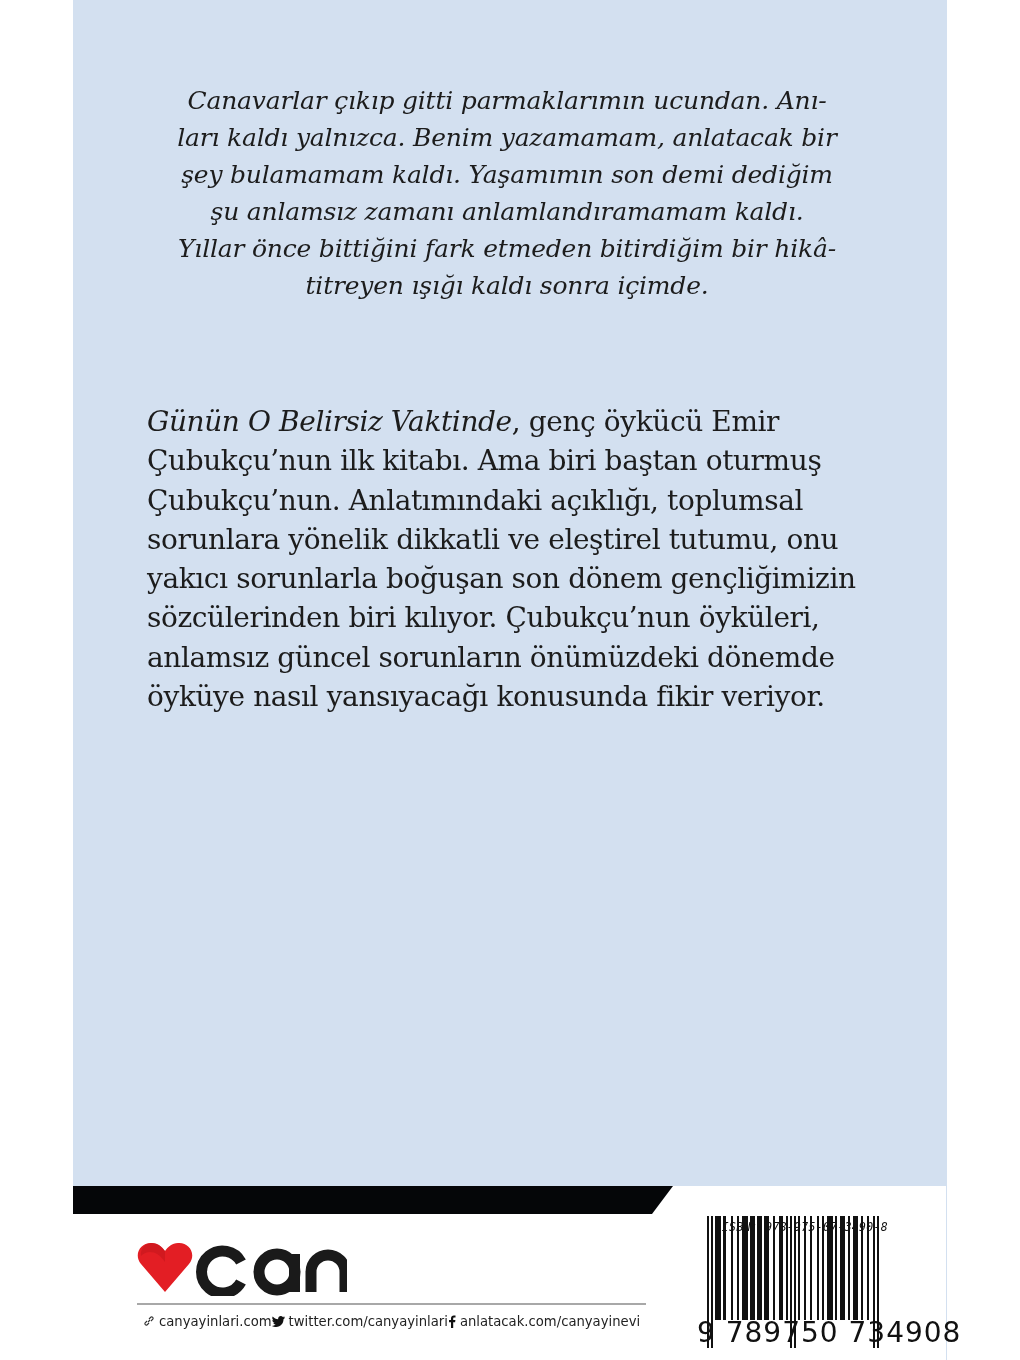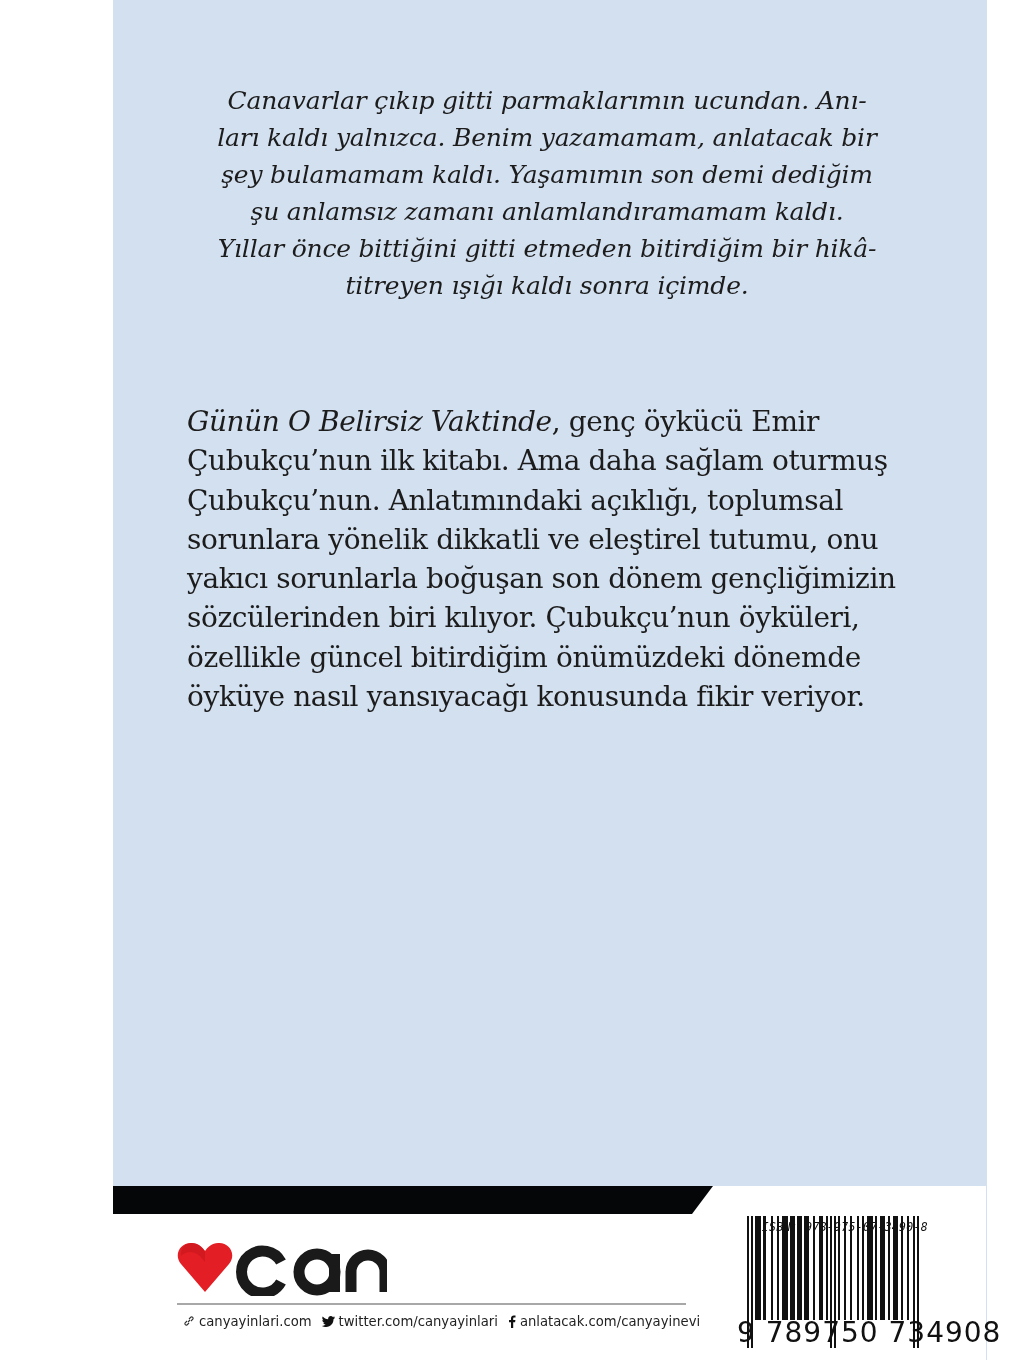--- a/index.html
+++ b/index.html
@@ -4,21 +4,20 @@
   <style>
     html, body { margin: 0; padding: 0; }
     body {
       width: 1020px; height: 1360px; position: relative; overflow: hidden;
       background: #ffffff;
       font-family: "DejaVu Serif", serif;
     }
     .cover {
       position: absolute; left: 73px; top: 0; width: 874px; height: 1038px;
       background: #a16207;
-      margin-left: 40px;
     }
     .blue-panel {
       position: absolute; left: 0; top: 0; width: 874px; height: 1186px;
       background: #d3e0f0;
     }
     .right-edge-line {
       position: absolute; left: 873px; top: 1186px; width: 1px; height: 174px;
       background: #d3e0f0;
     }
     .blurb {
@@ -42,21 +41,21 @@
     .logo {
       position: absolute; left: 64px; top: 1240px; height: 56px; width: 210px;
     }
     .divider {
       position: absolute; left: 64px; top: 1303px; width: 509px; height: 2px;
       background: #a8a8a8;
     }
     .links {
       position: absolute; left: 70px; top: 1311px; height: 20px;
       font-family: "DejaVu Sans", sans-serif; font-size: 13.2px; color: #222;
-      display: flex; align-items: center; gap: 10px; white-space: nowrap;
+      display: flex; align-items: center; white-space: nowrap;
     }
     .link { display: flex; align-items: center; gap: 4px; }
     .link svg { display: block; }
     .isbn-label {
       position: absolute; left: 635px; top: 1220px; width: 180px;
       font-family: "DejaVu Sans Mono", monospace; font-size: 11.5px; color: #111;
       letter-spacing: 0.3px; text-align: right; font-style: italic;
     }
     .barcode {
       position: absolute; left: 634px; top: 1216px; width: 172px; height: 132px;
@@ -73,32 +72,32 @@
 
 <div class="cover">
   <div class="blue-panel"></div>
   <div class="right-edge-line"></div>
 
   <div class="blurb">
     <span class="line">Canavarlar çıkıp gitti parmaklarımın ucundan. Anı-</span>
     <span class="line">ları kaldı yalnızca. Benim yazamamam, anlatacak bir</span>
     <span class="line">şey bulamamam kaldı. Yaşamımın son demi dediğim</span>
     <span class="line">şu anlamsız zamanı anlamlandıramamam kaldı.</span>
-    <span class="line">Yıllar önce bittiğini gitti etmeden bitirdiğim bir hikâ-</span>
+    <span class="line">Yıllar önce bittiğini fark etmeden bitirdiğim bir hikâ-</span>
     <span class="line">titreyen ışığı kaldı sonra içimde.</span>
   </div>
 
   <div class="desc">
     <span class="line"><span class="title">Günün O Belirsiz Vaktinde</span><span>, genç öykücü Emir</span></span>
-    <span class="line">Çubukçu’nun ilk kitabı. Ama daha sağlam oturmuş</span>
+    <span class="line">Çubukçu’nun ilk kitabı. Ama biri baştan oturmuş</span>
     <span class="line">Çubukçu’nun. Anlatımındaki açıklığı, toplumsal</span>
     <span class="line">sorunlara yönelik dikkatli ve eleştirel tutumu, onu</span>
     <span class="line">yakıcı sorunlarla boğuşan son dönem gençliğimizin</span>
     <span class="line">sözcülerinden biri kılıyor. Çubukçu’nun öyküleri,</span>
-    <span class="line">özellikle güncel bitirdiğim önümüzdeki dönemde</span>
+    <span class="line">anlamsız güncel sorunların önümüzdeki dönemde</span>
     <span class="line">öyküye nasıl yansıyacağı konusunda fikir veriyor.</span>
   </div>
 
   <div class="black-bar"></div>
 
   <div class="logo">
     <svg width="210" height="56" viewBox="0 0 210 56">
       <path d="M28 52 L4 24 C-4 14 4 2 15 3 C21 3 25 7 28 11 C31 7 35 3 41 3 C52 2 60 14 52 24 Z" fill="#e31e24"></path>
       <path d="M28 11 C25 7 21 3 15 3 C8 3 3 9 4 16 C10 10 20 10 28 22 Z" fill="#c4161c" opacity="0.6"></path>
       <path d="M104 22 A21 21 0 1 0 104 42" fill="none" stroke="#1a1a1a" stroke-width="11"></path>

